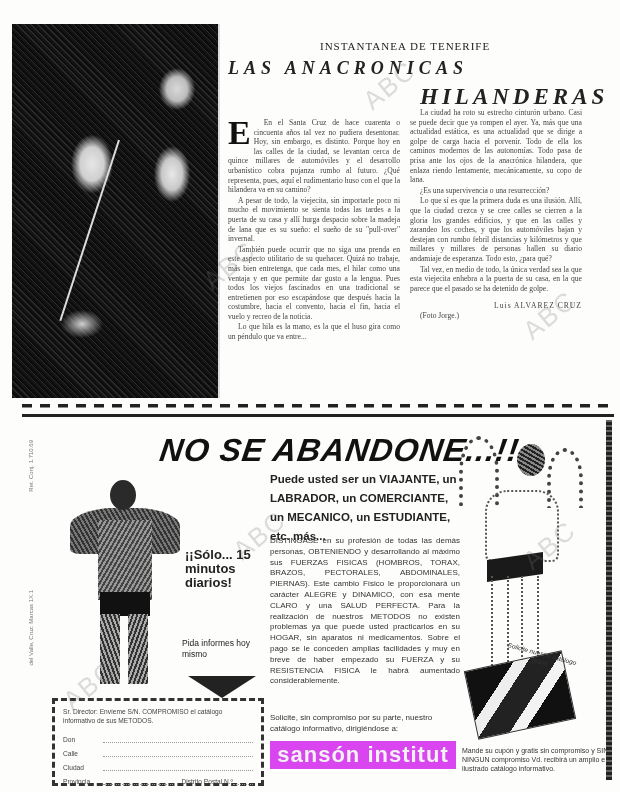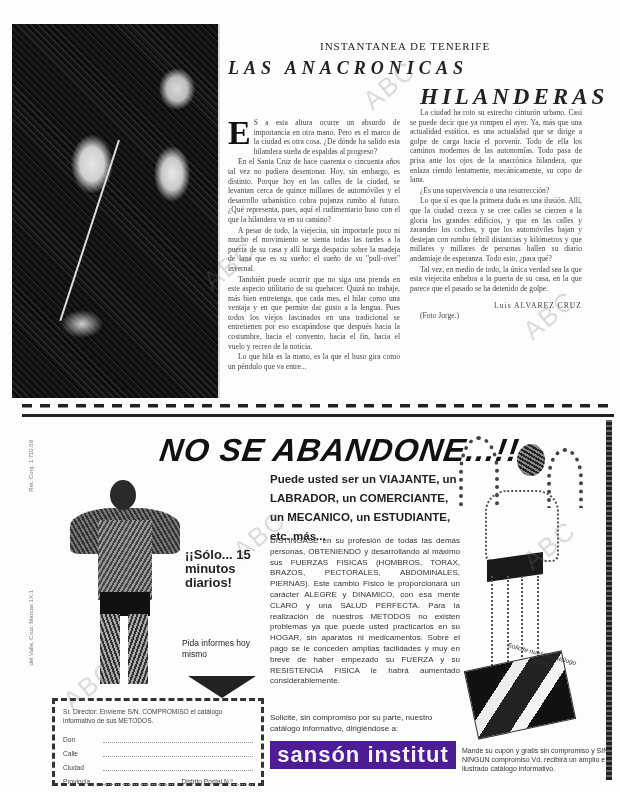--- a/index.html
+++ b/index.html
@@ -27,21 +27,21 @@
 .divider{left:22px;top:404px;width:592px;height:14px;
  background:repeating-linear-gradient(90deg,#222 0 10px,transparent 10px 18px);clip-path:polygon(0 0,100% 0,100% 25%,0 25%)}
 .divider2{left:22px;top:414px;width:592px;height:3px;background:#222}
 .sidecap{font-size:6px;color:#777;writing-mode:vertical-rl;transform:rotate(180deg);font-family:"Liberation Sans",sans-serif}
 .cap1{left:28px;top:440px}
 .cap2{left:28px;top:590px}
 .headline{left:160px;top:432px;font-size:32px;font-weight:bold;font-style:italic;letter-spacing:1px;color:#111;font-family:"Liberation Sans",sans-serif;transform:skewX(-8deg)}
 .intro{left:270px;top:470px;width:188px;font-family:"Liberation Sans",sans-serif;font-weight:bold;font-size:11.5px;line-height:19px;color:#222}
 .adbody{left:270px;top:536px;width:190px;font-family:"Liberation Sans",sans-serif;font-size:8px;line-height:10.8px;color:#333;text-align:justify}
 .adcta{left:270px;top:712px;width:190px;font-family:"Liberation Sans",sans-serif;font-size:8px;line-height:11px;color:#333}
-.brand{left:270px;top:741px;width:186px;height:28px;background:#4c1d95;color:#f2f2f2;font-family:"Liberation Sans",sans-serif;font-weight:bold;font-size:22px;text-align:center;line-height:28px;letter-spacing:1px}
+.brand{left:270px;top:741px;width:186px;height:28px;background:#d946ef;color:#f2f2f2;font-family:"Liberation Sans",sans-serif;font-weight:bold;font-size:22px;text-align:center;line-height:28px;letter-spacing:1px}
 .address{left:270px;top:816px;font-family:"Liberation Sans",sans-serif;font-weight:bold;font-size:10px;color:#222}
 .man1{left:70px;top:480px;width:110px;height:200px}
 .man1 .head{left:40px;top:0;width:26px;height:30px;border-radius:50%;background:#2a2a2a}
 .man1 .arms{left:0;top:28px;width:110px;height:46px;border-radius:40% 40% 10% 10%;background:repeating-linear-gradient(60deg,#333 0 2px,#777 2px 4px)}
 .man1 .torso{left:28px;top:40px;width:54px;height:80px;background:repeating-linear-gradient(120deg,#444 0 2px,#999 2px 4px)}
 .man1 .trunks{left:30px;top:112px;width:50px;height:24px;background:#111}
 .man1 .leg1{left:30px;top:134px;width:20px;height:70px;background:repeating-linear-gradient(70deg,#333 0 2px,#aaa 2px 4px)}
 .man1 .leg2{left:58px;top:134px;width:20px;height:70px;background:repeating-linear-gradient(110deg,#333 0 2px,#aaa 2px 4px)}
 .slogan{left:185px;top:548px;width:70px;text-align:left;font-family:"Liberation Sans",sans-serif;font-weight:bold;font-size:13px;line-height:14px;color:#222}
 .ask{left:182px;top:638px;width:74px;text-align:left;font-family:"Liberation Sans",sans-serif;font-weight:normal;font-size:8.5px;line-height:11px;color:#222}
@@ -72,21 +72,20 @@
 
 <div class="abs photo"></div>
 <div class="abs spindle"></div>
 
 <div class="abs kicker">INSTANTANEA DE TENERIFE</div>
 <div class="abs title1">LAS ANACRONICAS</div>
 <div class="abs title2">HILANDERAS</div>
 
 <div class="abs col colA">
   <span class="dropcap">E</span>
-  <p style="text-indent:0">S a esta altura ocurre un absurdo de importancia en otra mano. Pero es el marco de la ciudad es otra cosa. ¿De dónde ha salido esta hilandera sueña de espaldas al progreso?</p>
   <p>En el Santa Cruz de hace cuarenta o cincuenta años tal vez no pudiera desentonar. Hoy, sin embargo, es distinto. Porque hoy en las calles de la ciudad, se levantan cerca de quince millares de automóviles y el desarrollo urbanístico cobra pujanza rumbo al futuro. ¿Qué representa, pues, aquí el rudimentario huso con el que la hilandera va en su camino?</p>
   <p>A pesar de todo, la viejecita, sin importarle poco ni mucho el movimiento se sienta todas las tardes a la puerta de su casa y allí hurga despacio sobre la madeja de lana que es su sueño: el sueño de su "pull-over" invernal.</p>
   <p>También puede ocurrir que no siga una prenda en este aspecto utilitario de su quehacer. Quizá no trabaje, más bien entretenga, que cada mes, el hilar como una ventaja y en que permite dar gusto a la lengua. Pues todos los viejos fascinados en una tradicional se entretienen por eso escapándose que después hacia la costumbre, hacia el convento, hacia el fin, hacia el vuelo y recreo de la noticia.</p>
   <p>Lo que hila es la mano, es la que el huso gira como un péndulo que va entre...</p>
 </div>
 
 <div class="abs col colB">
   <p>La ciudad ha roto su estrecho cinturón urbano. Casi se puede decir que ya rompen el ayer. Ya, más que una actualidad estática, es una actualidad que se dirige a golpe de carga hacia el porvenir. Todo de ella los caminos modernos de las autonomías. Todo pasa de prisa ante los ojos de la anacrónica hilandera, que enlaza riendo lentamente, mecánicamente, su copo de lana.</p>
   <p>¿Es una supervivencia o una resurrección?</p>
   <p>Lo que sí es que la primera duda es una ilusión. Allí, que la ciudad crezca y se cree calles se cierren a la gloria los grandes edificios, y que en las calles y zarandeo los coches, y que los automóviles bajan y destejan con rumbo febril distancias y kilómetros y que millares y millares de personas hallen su diario andamiaje de esperanza. Todo esto, ¿para qué?</p>

